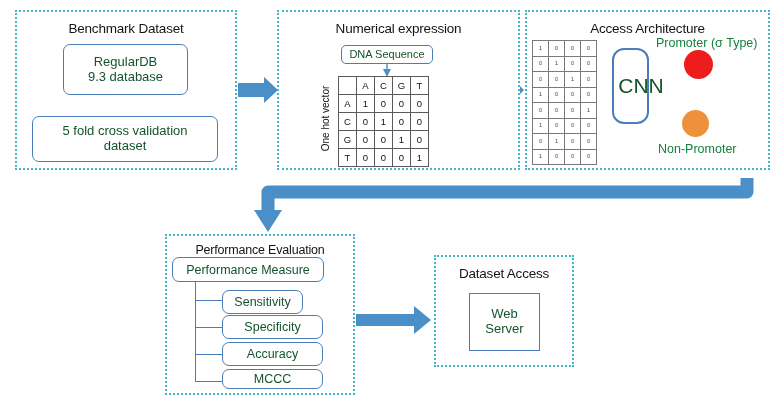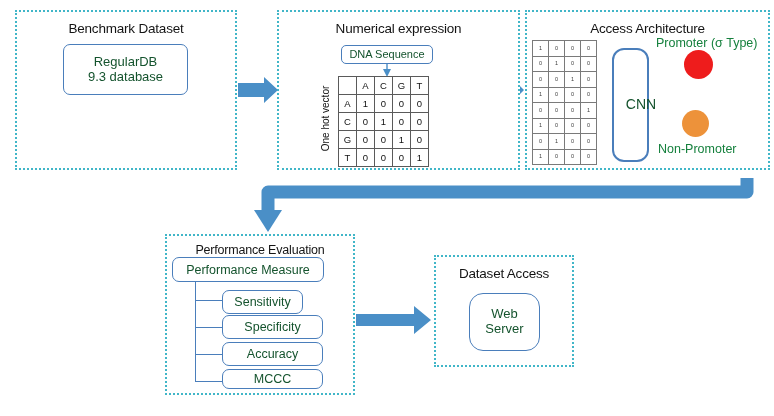--- a/index.html
+++ b/index.html
@@ -166,20 +166,22 @@
     </g>
   </svg>
 
   <div class="panel" style="left:15px; top:10px; width:222px; height:160px;">
     <div class="panel-title" style="top:9px;">Benchmark Dataset</div>
   </div>
 
   <div class="node" style="left:63px; top:44px; width:125px; height:51px; white-space:pre-line;">RegularDB
 9.3 database</div>
 
+  <div class="node" style="left:32px; top:116px; width:186px; height:46px; white-space:pre-line;">5 fold cross validation
+dataset</div>
 
   <div class="panel" style="left:277px; top:10px; width:243px; height:160px;">
     <div class="panel-title" style="top:9px;">Numerical expression</div>
   </div>
 
   <div class="node small" style="left:341px; top:45px; width:92px; height:19px;">DNA Sequence</div>
 
   <svg class="overlay">
     <line x1="387" y1="64" x2="387" y2="71" stroke="#4a8fc7" stroke-width="1.4"></line>
     <polygon points="387,77 383,69 391,69" fill="#4a8fc7"></polygon>
@@ -277,21 +279,21 @@
         </tr>
         <tr>
           <td>1</td>
           <td>0</td>
           <td>0</td>
           <td>0</td>
         </tr>
       </tbody>
   </table>
 
-  <div class="node thick" style="left:612px; top:48px; width:37px; height:114px; font-size:14px;padding-left:24px;">CNN</div>
+  <div class="node thick" style="left:612px; top:48px; width:37px; height:76px; font-size:21px;padding-left:24px;">CNN</div>
 
   <div class="label-plain" style="left:656px; top:36px;">Promoter (σ Type)</div>
   <div class="dot" style="left:684px; top:50px; width:29px; height:29px; background:#ee1c1c;"></div>
 
   <div class="dot" style="left:682px; top:110px; width:27px; height:27px; background:#ed923a;"></div>
   <div class="label-plain" style="left:658px; top:142px;">Non-Promoter</div>
 
   <div class="panel" style="left:165px; top:234px; width:190px; height:161px;">
     <div class="panel-title" style="top:7px; font-size:12.5px;">Performance Evaluation</div>
   </div>
@@ -309,16 +311,16 @@
   <div class="hline" style="left:195px; top:354px; width:28px;"></div>
   <div class="node" style="left:222px; top:342px; width:101px; height:24px; font-size:12.5px;">Accuracy</div>
 
   <div class="hline" style="left:195px; top:381px; width:28px;"></div>
   <div class="node" style="left:222px; top:369px; width:101px; height:20px; font-size:12.5px;">MCCC</div>
 
   <div class="panel" style="left:434px; top:255px; width:140px; height:112px;">
     <div class="panel-title" style="top:9px;">Dataset Access</div>
   </div>
 
-  <div class="node" style="left:469px; top:293px; width:71px; height:58px; white-space:pre-line; border-radius:14px;">Web
+  <div class="node" style="left:469px; top:293px; width:71px; height:58px; white-space:pre-line; border-radius:0;">Web
 Server</div>
 
 </div>
 
 </body></html>

